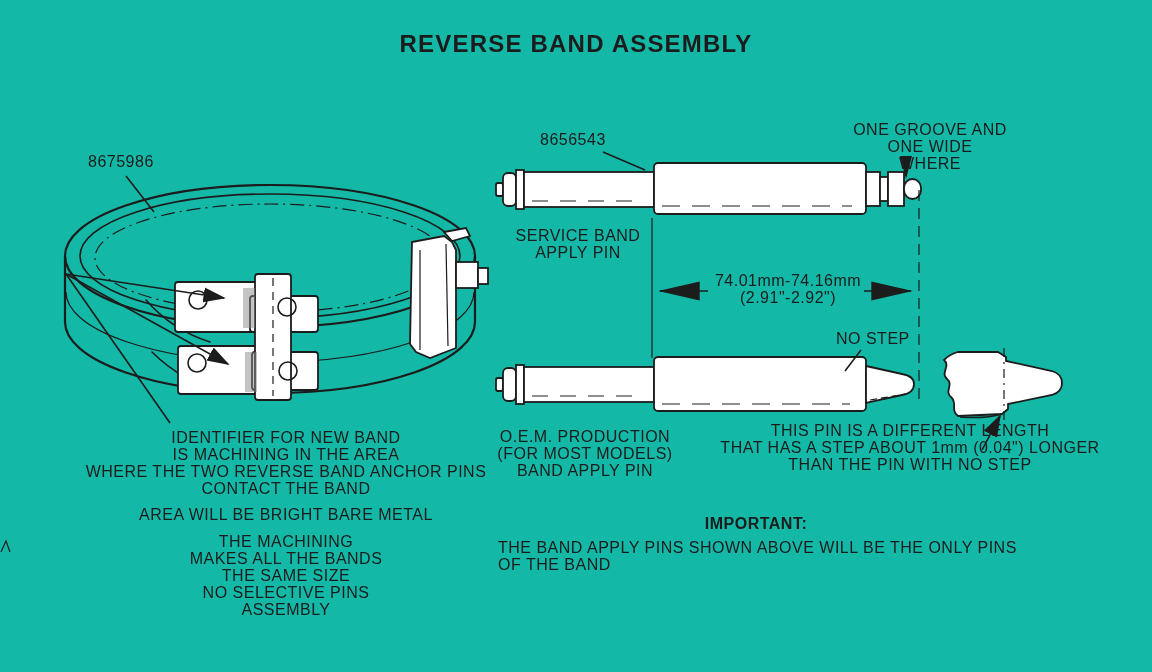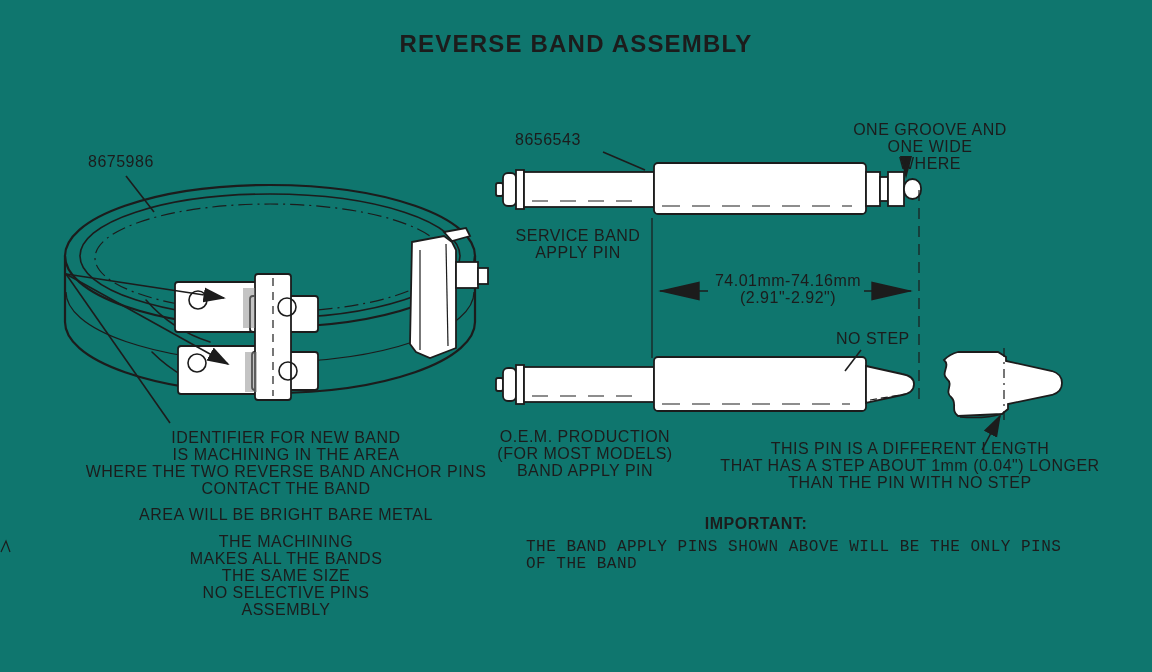--- a/index.html
+++ b/index.html
@@ -1,17 +1,17 @@
 <!DOCTYPE html>
 <html><head>
 <meta charset="utf-8">
 <style>
   html,body{margin:0;padding:0;background:#ffffff;}
   .canvas{
-    position:relative;width:1152px;height:672px;background:#0f766e;overflow:hidden;
+    position:relative;width:1152px;height:672px;background:#14b8a6;overflow:hidden;
     font-family:"Liberation Sans", sans-serif;color:#1c1c1c;
   }
   .t{position:absolute;white-space:nowrap;font-size:16px;letter-spacing:.5px;color:#1c1c1c;}
   .block{position:absolute;text-align:center;}
   .block div{font-size:16px;line-height:17px;letter-spacing:.5px;white-space:nowrap;}
   .left-align{text-align:left;}
   .title{
     position:absolute;top:30px;left:0;width:1152px;text-align:center;
     font-size:24px;font-weight:700;letter-spacing:1.2px;
   }
@@ -128,21 +128,21 @@
       <path class="ln thin" d="M 1004,348 L 1004,421" stroke-dasharray="9 5 2 5"></path>
       <path class="ln" d="M 982,450 L 1000,416" marker-end="url(#ah)"></path>
     </g>
 
     <path class="ln thin" d="M 1,552 L 6,541 L 10,552"></path>
   </svg>
 
   <div class="title">REVERSE BAND ASSEMBLY</div>
 
   <div class="t" style="left:88px;top:153px;">8675986</div>
-  <div class="t" style="left:515px;top:131px;">8656543</div>
+  <div class="t" style="left:540px;top:131px;">8656543</div>
 
   <div class="block" style="left:810px;top:121px;width:240px;">
     <div>ONE GROOVE AND</div>
     <div>ONE WIDE</div>
     <div>WHERE</div>
   </div>
 
   <div class="block" style="left:488px;top:227px;width:180px;">
     <div>SERVICE BAND</div>
     <div>APPLY PIN</div>
@@ -154,21 +154,21 @@
   </div>
 
   <div class="t" style="left:836px;top:330px;">NO STEP</div>
 
   <div class="block" style="left:485px;top:428px;width:200px;">
     <div>O.E.M. PRODUCTION</div>
     <div>(FOR MOST MODELS)</div>
     <div>BAND APPLY PIN</div>
   </div>
 
-  <div class="block" style="left:700px;top:440px;width:420px;">
+  <div class="block" style="left:700px;top:422px;width:420px;">
     <div>THIS PIN IS A DIFFERENT LENGTH</div>
     <div>THAT HAS A STEP ABOUT 1mm (0.04") LONGER</div>
     <div>THAN THE PIN WITH NO STEP</div>
   </div>
 
   <div class="block" style="left:81px;top:429px;width:410px;">
     <div>IDENTIFIER FOR NEW BAND</div>
     <div>IS MACHINING IN THE AREA</div>
     <div>WHERE THE TWO REVERSE BAND ANCHOR PINS</div>
     <div>CONTACT THE BAND</div>
@@ -183,18 +183,18 @@
     <div>MAKES ALL THE BANDS</div>
     <div>THE SAME SIZE</div>
     <div>NO SELECTIVE PINS</div>
     <div>ASSEMBLY</div>
   </div>
 
   <div class="block bold" style="left:476px;top:515px;width:560px;">
     <div>IMPORTANT:</div>
   </div>
 
-  <div class="block left-align" style="left:526px;top:539px;width:580px;font-family:Liberation Mono, monospace;">
+  <div class="block left-align" style="left:498px;top:539px;width:580px;">
     <div>THE BAND APPLY PINS SHOWN ABOVE WILL BE THE ONLY PINS</div>
     <div>OF THE BAND</div>
   </div>
 
 </div>
 
 </body></html>

